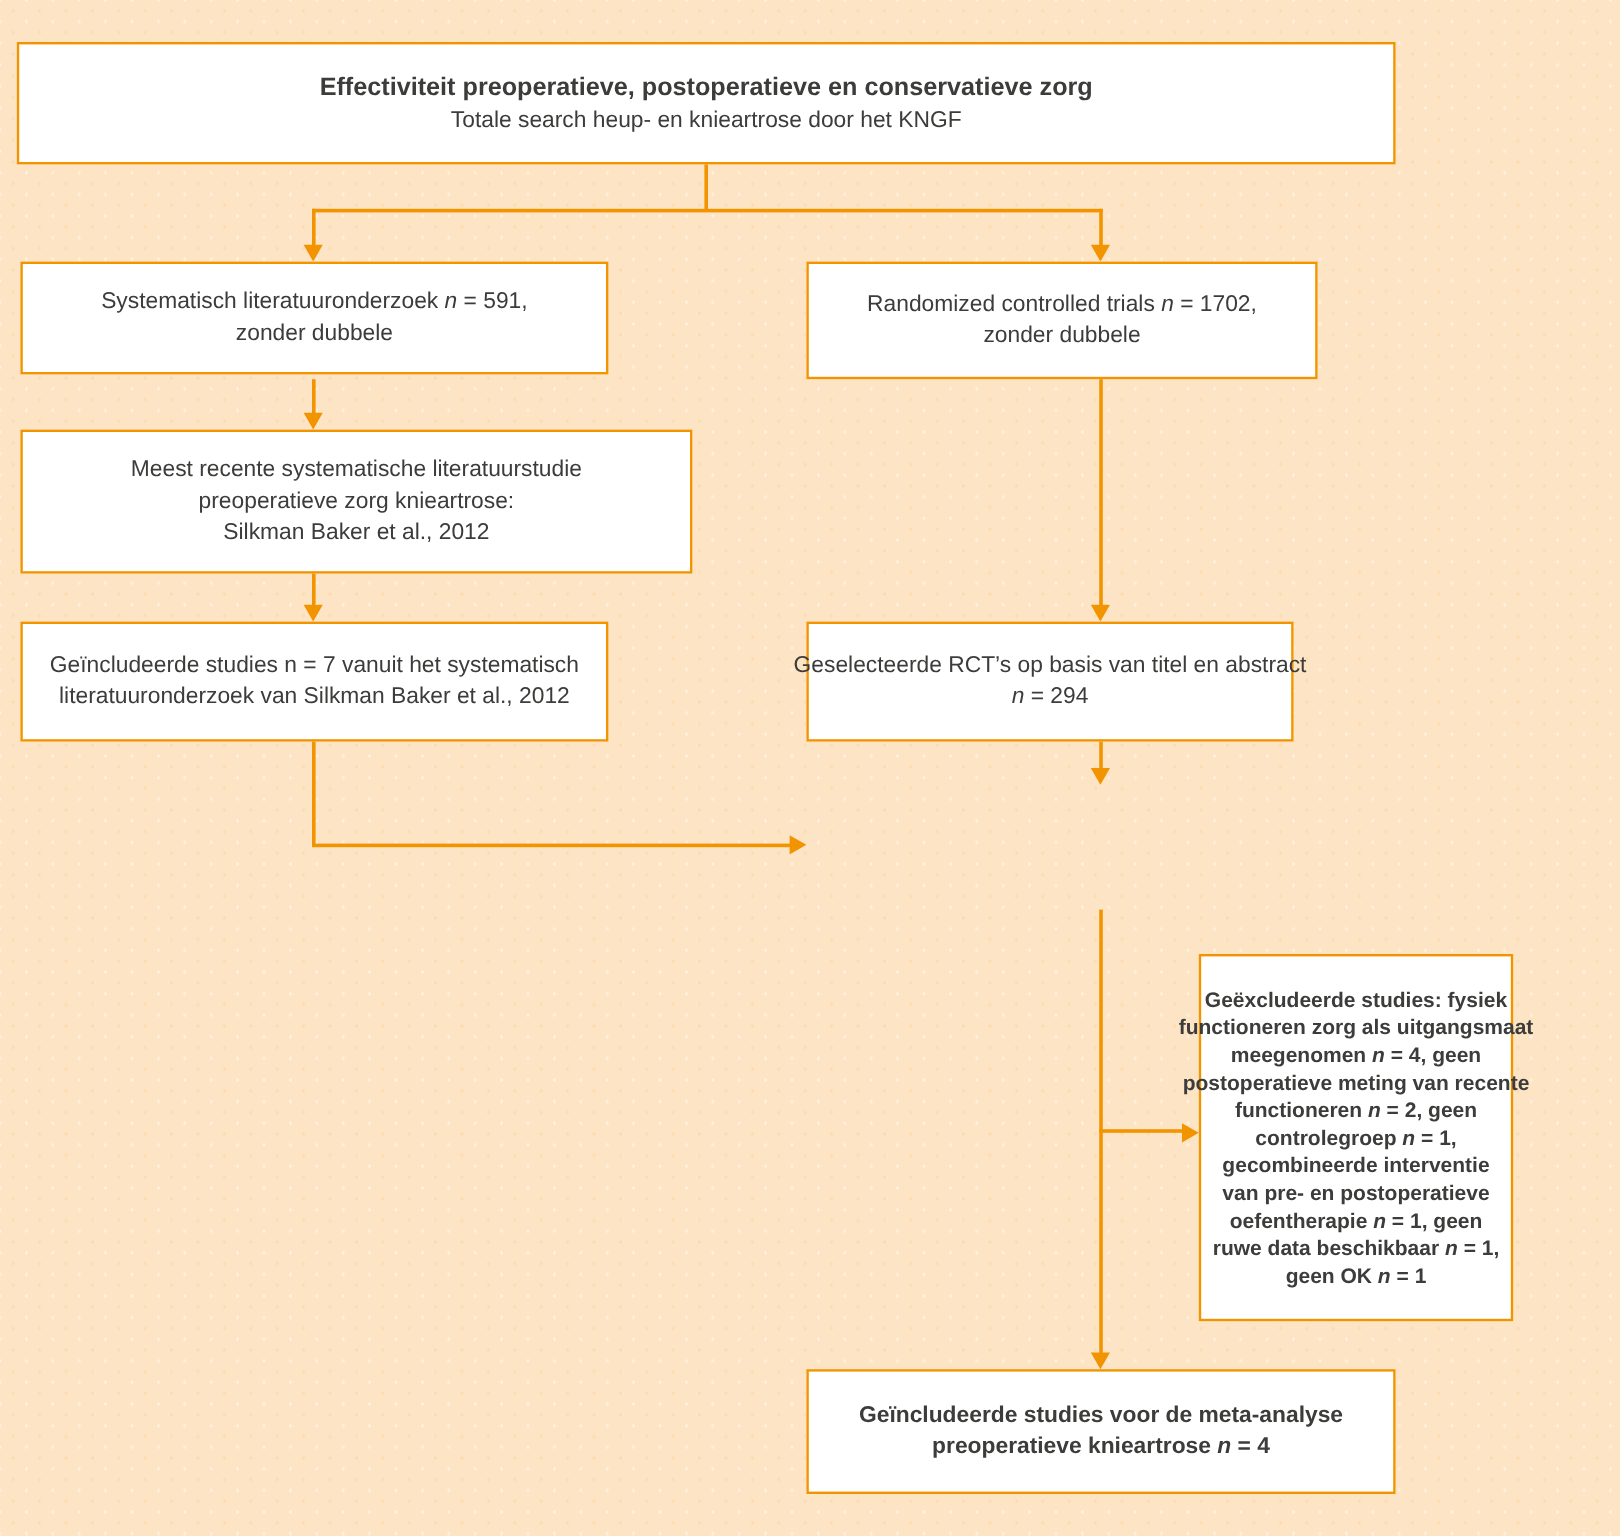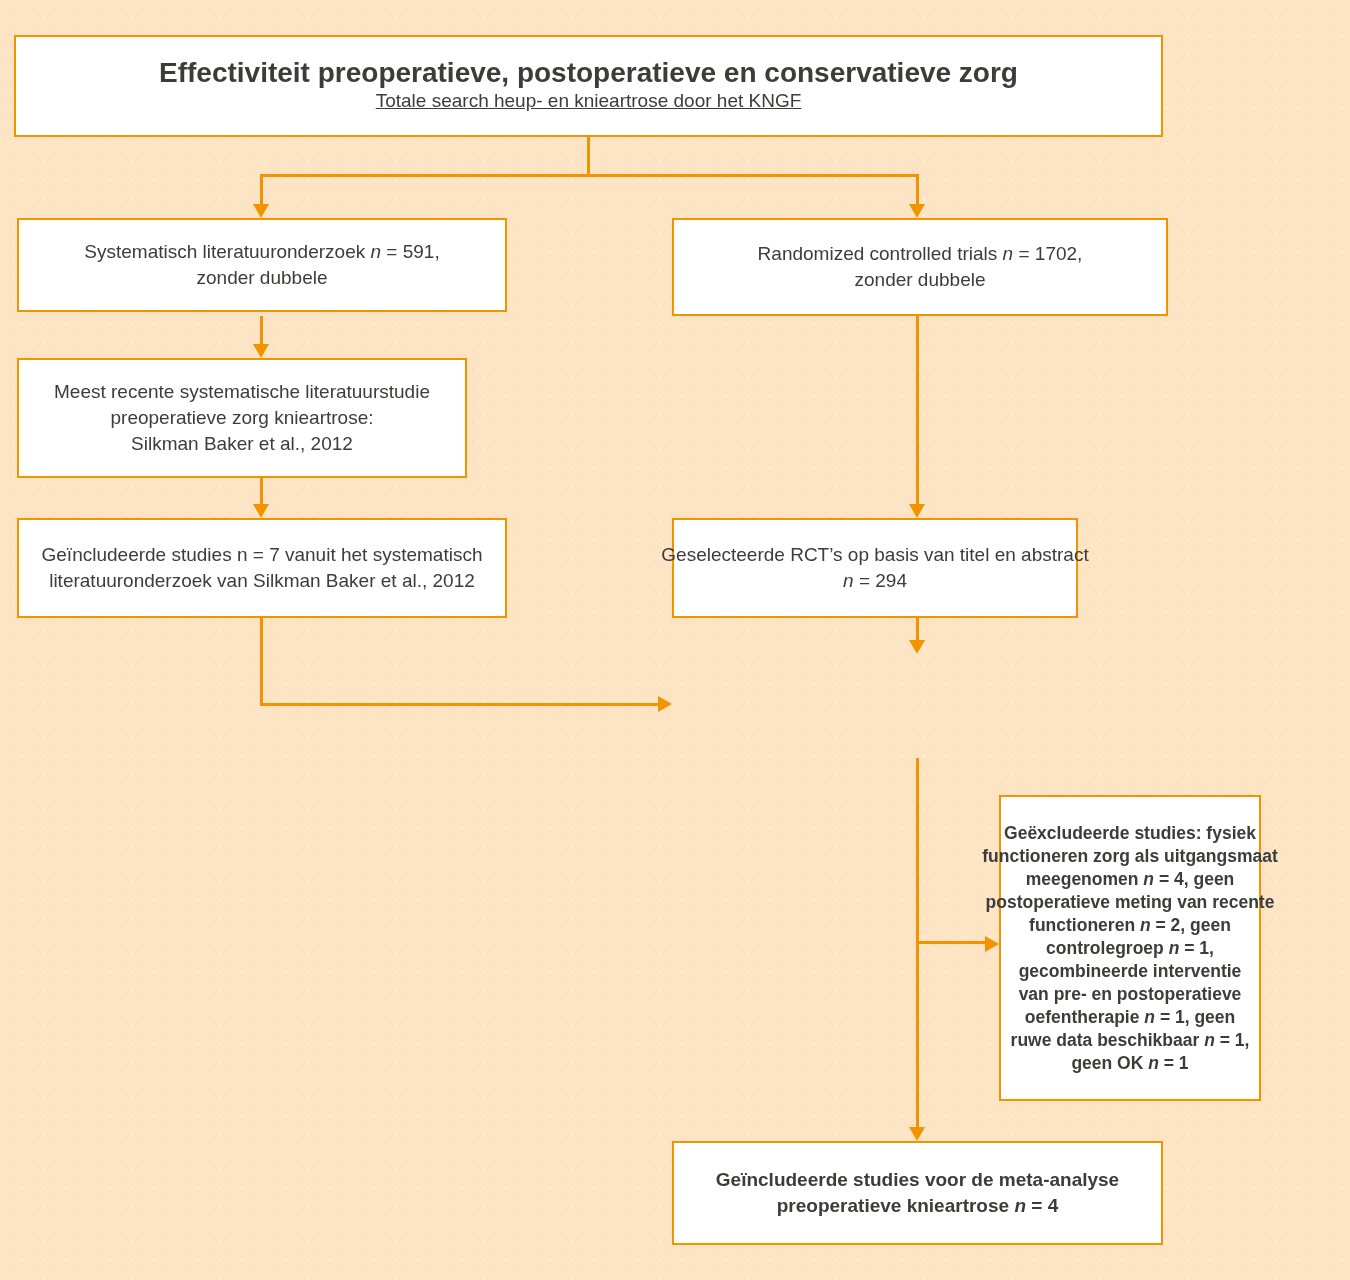--- a/index.html
+++ b/index.html
@@ -27,37 +27,37 @@
     background:var(--box-fill);
     border:2.5px solid var(--accent);
     box-sizing:border-box;
     display:flex;flex-direction:column;
     justify-content:center;align-items:center;
     text-align:center;
     font-size:19px;line-height:26px;
   }
   .bline{white-space:nowrap;}
   .it{font-style:italic;}
-  .title-line{font-weight:bold;font-size:28px;line-height:30px;white-space:nowrap;}
-  .subtitle-line{font-size:19px;line-height:26px;white-space:nowrap;text-decoration:underline;}
+  .title-line{font-weight:bold;font-size:21px;line-height:30px;white-space:nowrap;}
+  .subtitle-line{font-size:19px;line-height:26px;white-space:nowrap;}
   .hline,.vline{position:absolute;background:var(--accent);}
   .hline{height:2.5px;}
   .vline{width:2.5px;}
   .ah-down{position:absolute;width:0;height:0;
     border-left:8px solid transparent;border-right:8px solid transparent;
     border-top:14px solid var(--accent);}
   .ah-right{position:absolute;width:0;height:0;
     border-top:8px solid transparent;border-bottom:8px solid transparent;
     border-left:14px solid var(--accent);}
 
   
   #box-title          {left:14px;  top:35px;   width:1149px; height:102px;}
   #box-systematisch   {left:17px;  top:218px;  width:490px;  height:94px;}
-  #box-rct            {left:672px; top:218px;  width:496px;  height:98px;}
-  #box-meest-recente  {left:17px;  top:358px;  width:450px;  height:120px;}
+  #box-rct            {left:672px; top:218px;  width:426px;  height:98px;}
+  #box-meest-recente  {left:17px;  top:358px;  width:560px;  height:120px;}
   #box-geincludeerd-7 {left:17px;  top:518px;  width:490px;  height:100px;}
   #box-geselecteerde  {left:672px; top:518px;  width:406px;  height:100px;}
   #box-geincludeerd-14{left:672px; top:654px;  width:491px;  height:104px;}
   #box-geexcludeerde  {left:999px; top:795px;  width:262px;  height:306px;
                        font-size:17.5px;line-height:23px;font-weight:bold;}
   #box-meta-analyse   {left:672px; top:1141px; width:491px;  height:104px;font-weight:bold;}
 
   
   #stem-title        {left:587px; top:137px; height:39px;}
   #split-h           {left:260px; top:174px; width:659px;}

